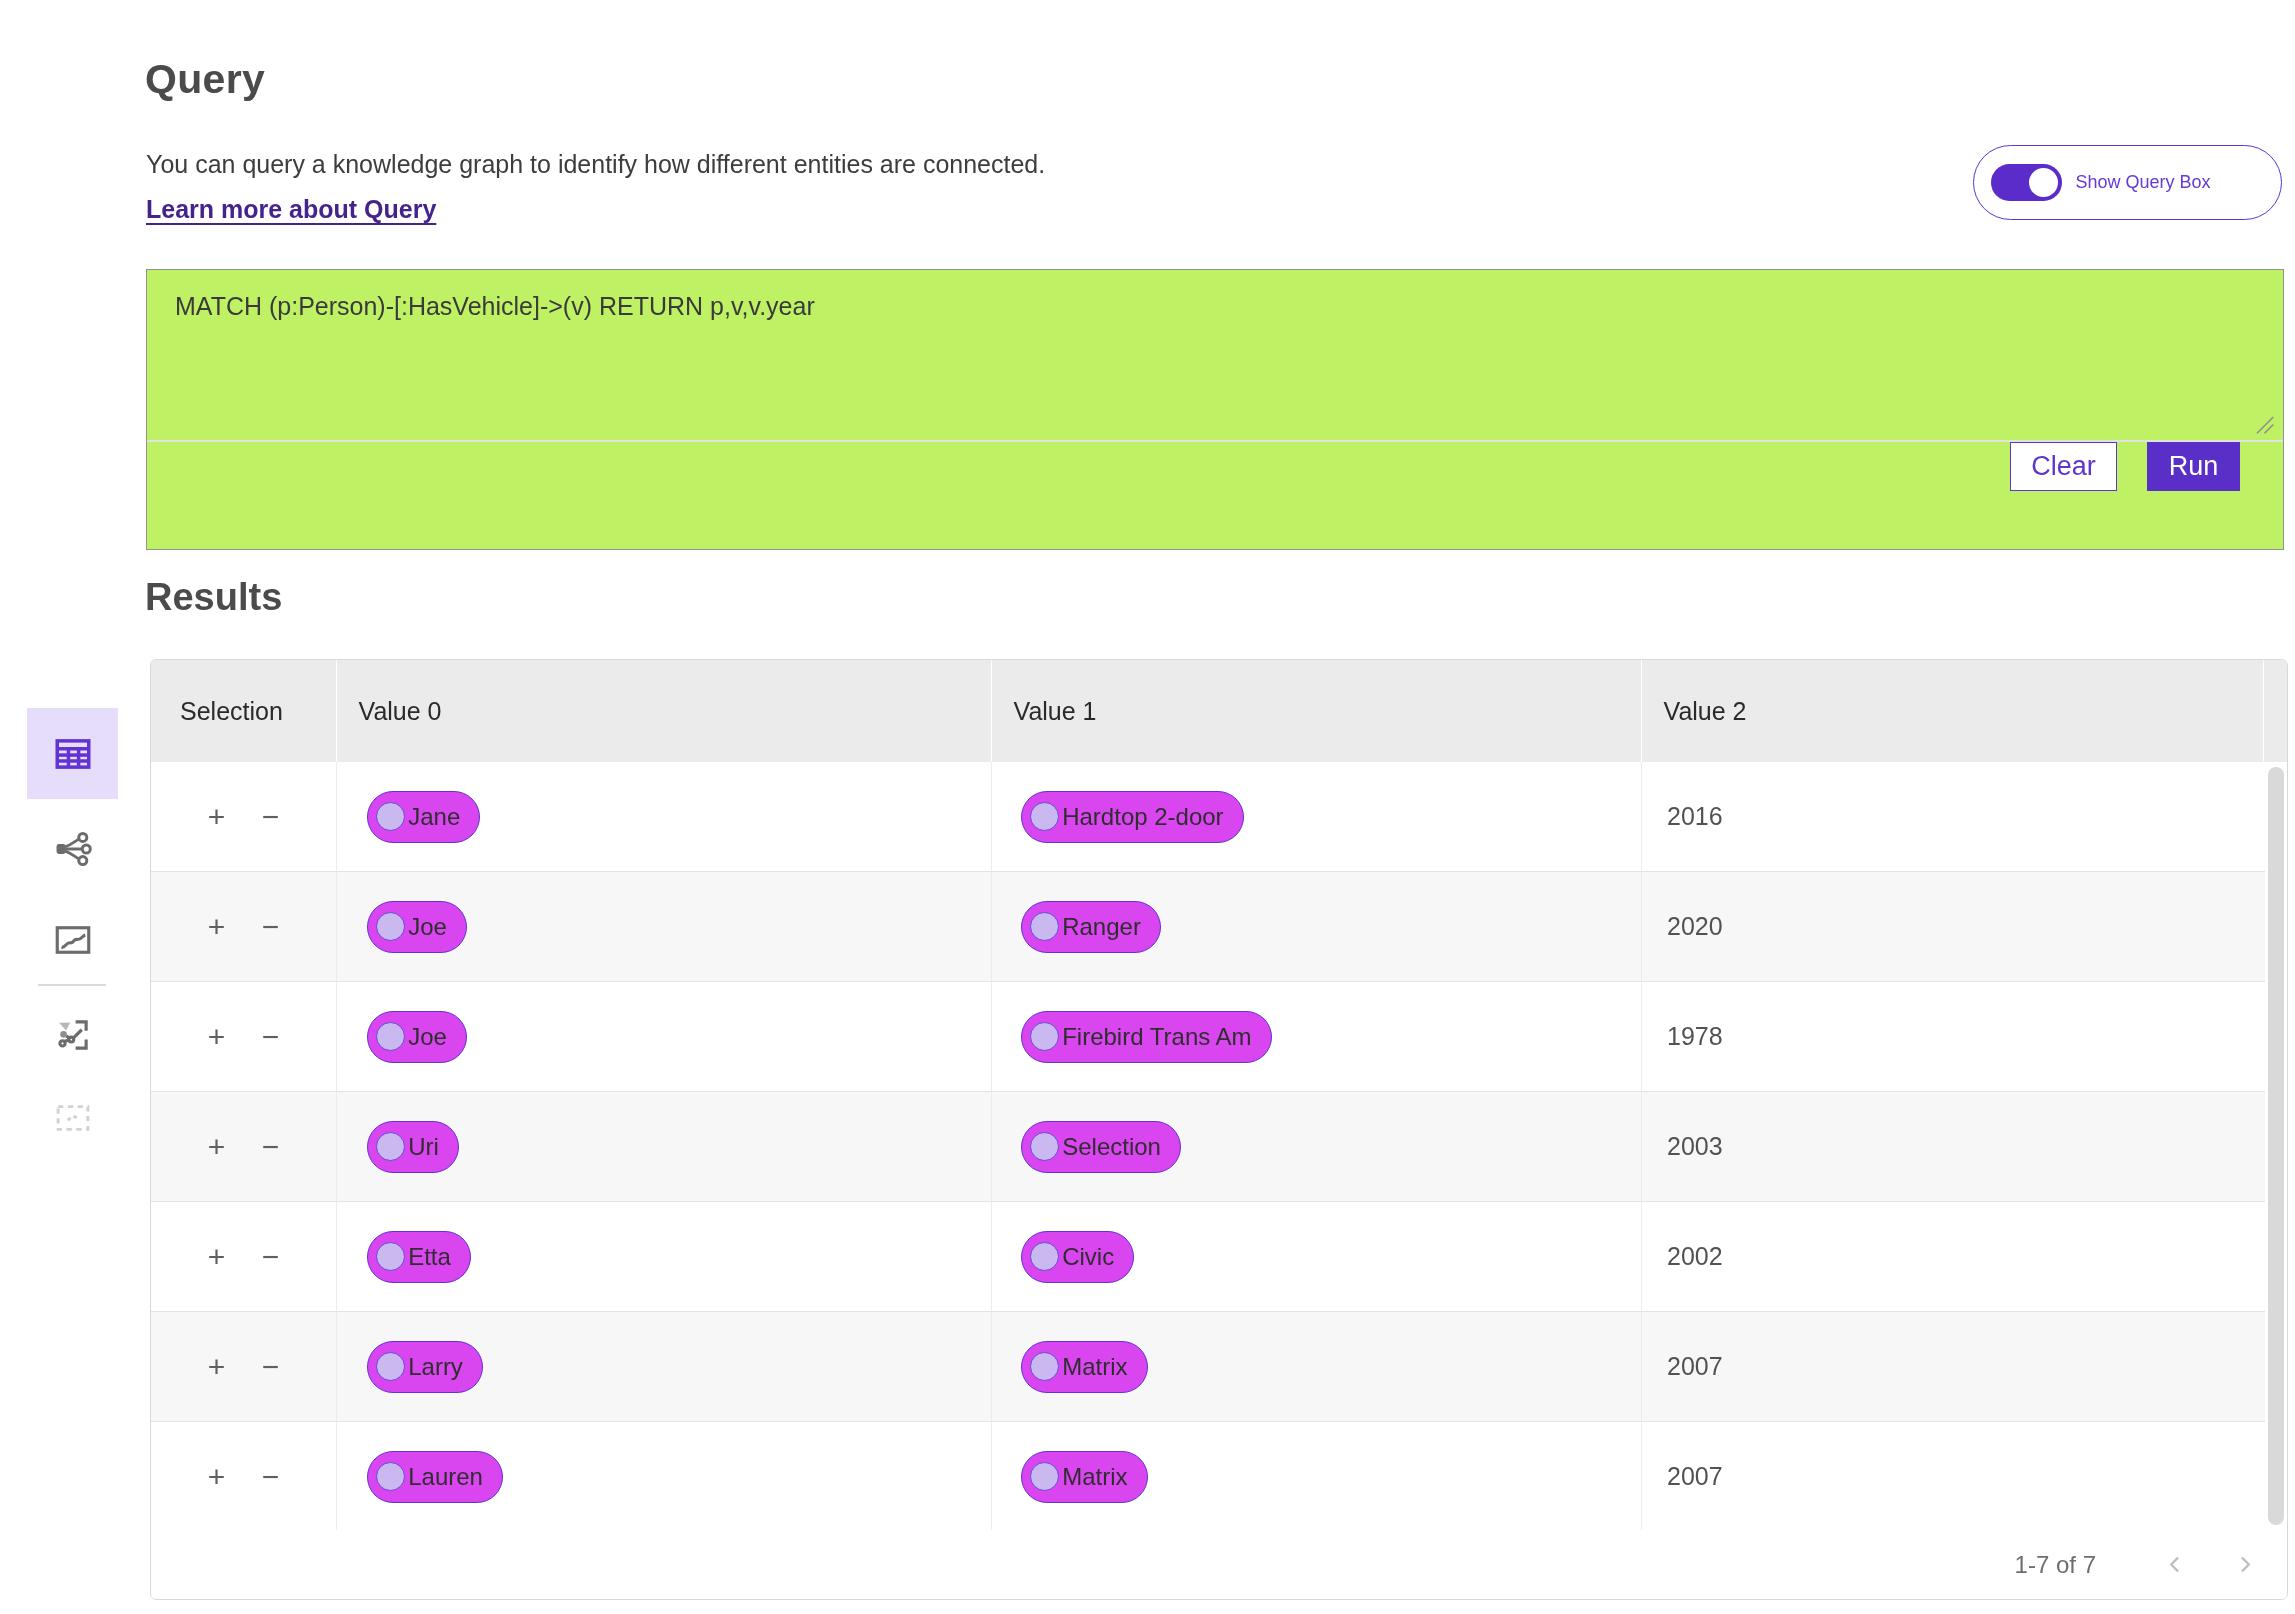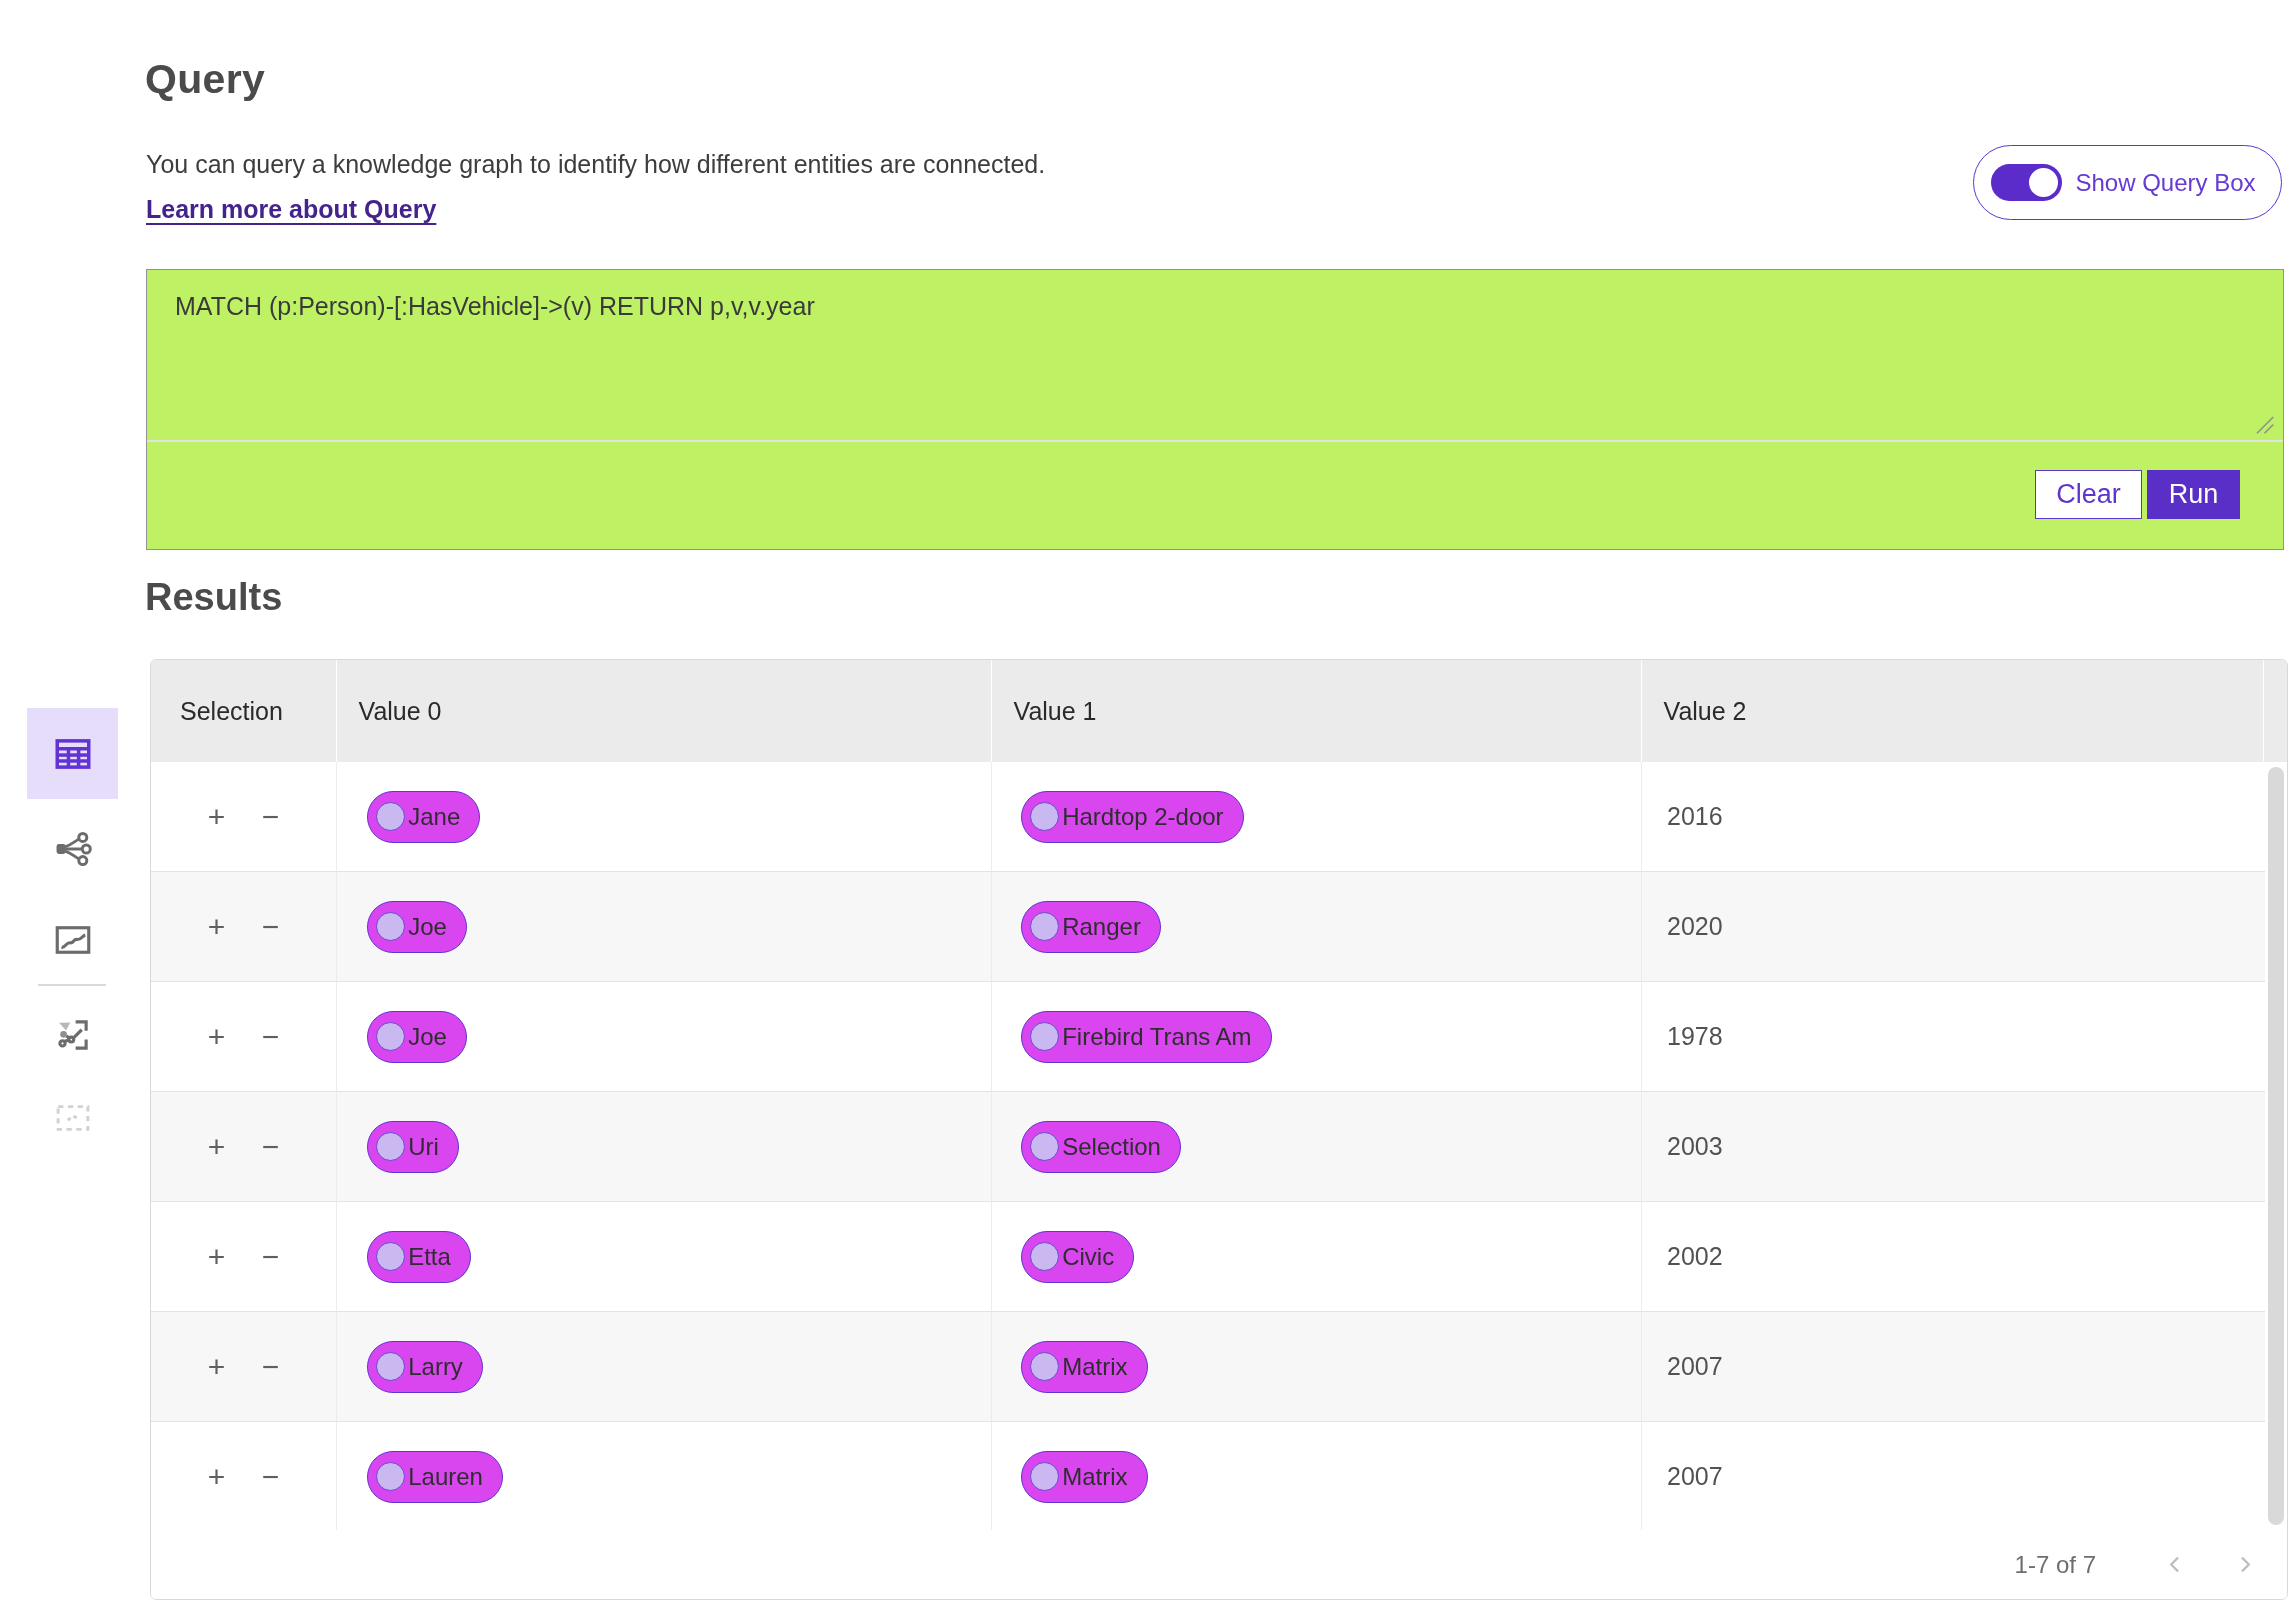--- a/index.html
+++ b/index.html
@@ -10,31 +10,31 @@
   
   .page-title { position:absolute; left:145px; top:56px; font-size:41px; font-weight:700; color:#4b4b4b; letter-spacing:0.3px; }
   .page-desc  { position:absolute; left:146px; top:150px; font-size:25px; color:#3d3d3d; }
   .learn-link { position:absolute; left:146px; top:195px; font-size:25px; font-weight:700; color:#44248c;
                 text-decoration:underline; text-decoration-thickness:1.9px; text-underline-offset:5px; cursor:pointer; }
 
   .toggle-pill { position:absolute; left:1973px; top:145px; width:309px; height:75px; border:1.9px solid #5f35cc;
                  border-radius:38px; background:#fff; display:flex; align-items:center; padding-left:16.5px; cursor:pointer; }
   .switch { position:relative; width:71px; height:37px; border-radius:18.4px; background:#5b2cc9; flex:0 0 auto; }
   .switch .knob { position:absolute; right:3.8px; top:3.8px; width:29px; height:29px; border-radius:50%; background:#fff; }
-  .toggle-label { margin-left:14px; font-size:24px; color:#653bd4; white-space:nowrap; }
+  .toggle-label { margin-left:14px; font-size:18px; color:#653bd4; white-space:nowrap; }
 
   
   .query-card { position:absolute; left:146px; top:269px; width:2138px; height:281px; border:1.9px solid #929292; background:#bef264; }
   .query-input { display:block; width:100%; height:170px; border:none; outline:none; resize:none; background:transparent;
                  font-family:"Liberation Sans","DejaVu Sans",sans-serif; font-size:25px; color:#3a3a3a;
                  padding:20px 38px 0 28px; line-height:1.35; }
   .query-divider { position:absolute; left:0; top:170px; width:100%; height:1.9px; background:#e2e2e2; }
   .resize-handle { position:absolute; right:6.3px; top:142px; width:25px; height:25px; }
-  .query-actions { position:absolute; left:0; top:172px; width:100%; height:105px; display:flex; align-items:center;
-                   justify-content:flex-end; gap:5px; padding-right:43px; }
+  .query-actions { position:absolute; left:0; top:172px; width:100%; height:105px; display:flex; 
+                   justify-content:flex-end; gap:30px; padding-right:43px; }
   .btn { height:49px; font-family:inherit; font-size:27px; cursor:pointer; display:flex; align-items:center; justify-content:center; }
   .btn-clear { width:107px; background:#fff; border:1.9px solid #5f35cc; color:#5e35cc; }
   .btn-run   { width:93px; background:#5a2fc8; border:1.9px solid #5a2fc8; color:#fff; }
 
   
   .results-title { position:absolute; left:145px; top:576px; font-size:38px; font-weight:700; color:#4b4b4b; }
 
   
   .sidebar { position:absolute; left:27px; top:708px; width:91px; height:469px; }
   .side-item { position:absolute; left:0; width:91px; height:63px; background:transparent; border:none; cursor:pointer;

